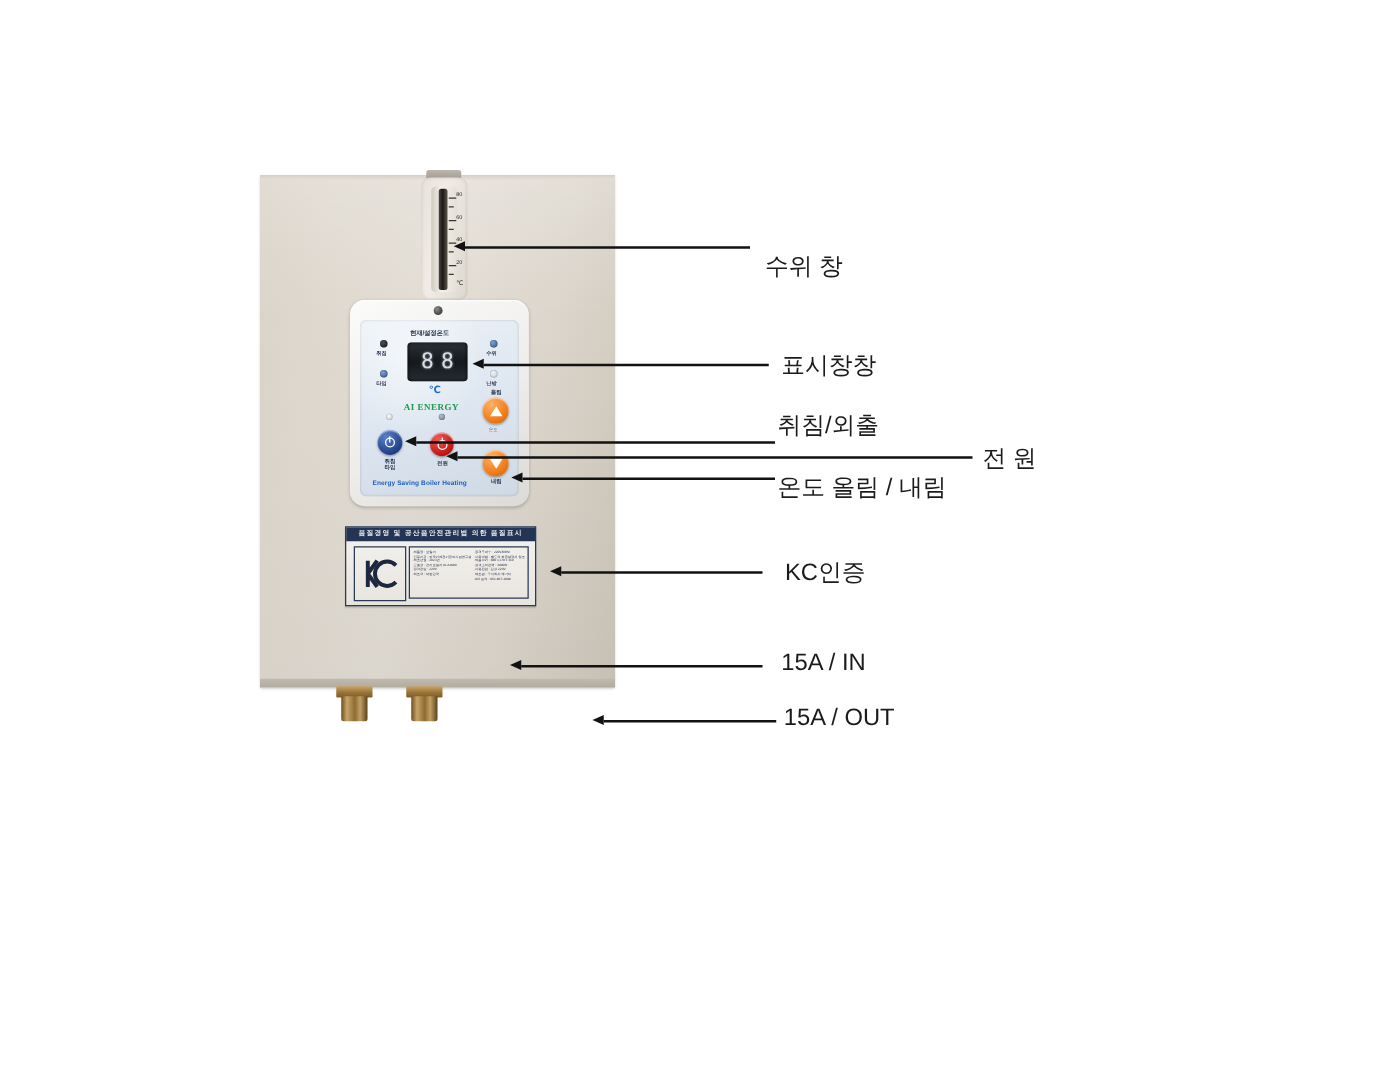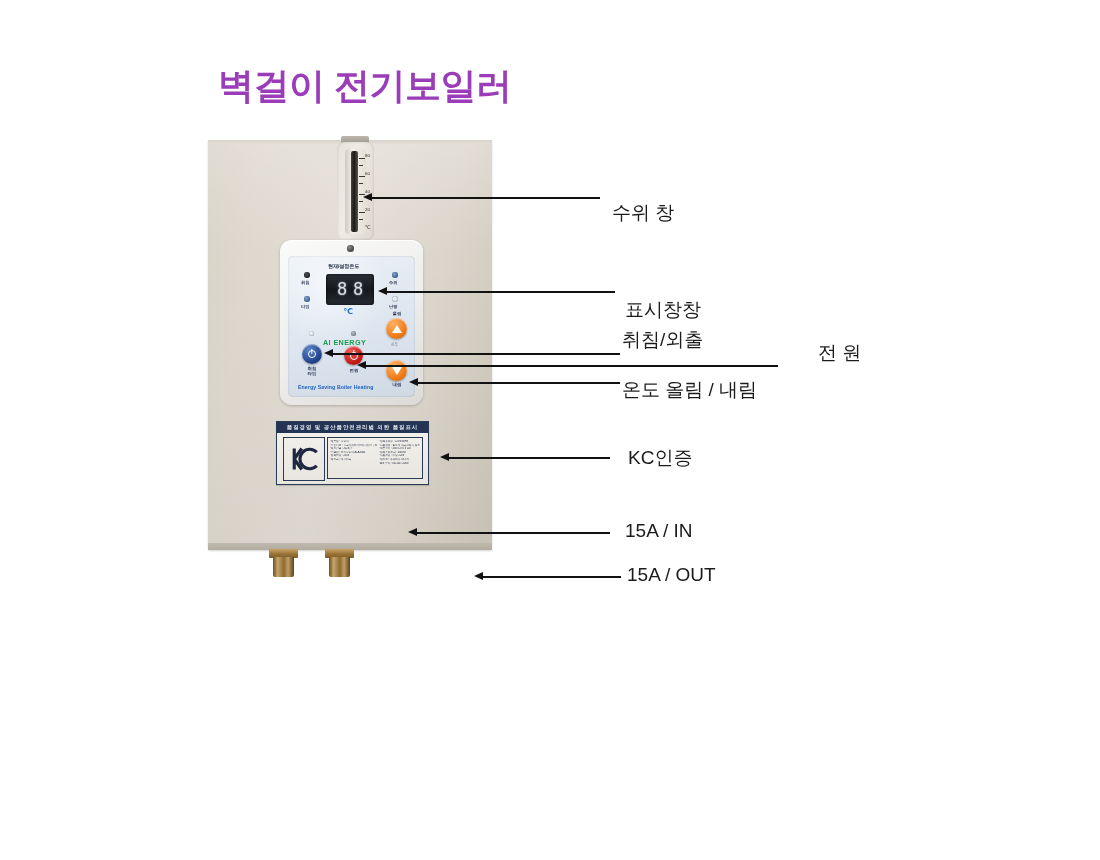--- a/index.html
+++ b/index.html
@@ -231,25 +231,26 @@
 
   .celsius {
     position:absolute;
     left:55px; top:51px;
     font-size:8px;
     font-weight:bold;
     color:#1a6fd4;
   }
   .brand {
     position:absolute;
-    left:35px; top:82px;
+    left:35px; top:66px;
     font-size:7.2px;
     font-weight:bold;
     color:#1d9b4e;
     letter-spacing:0.4px;
+    font-family:Liberation Serif, serif;
   }
   .tagline {
     position:absolute;
     left:10px; top:128px;
     font-size:5.2px;
     font-weight:bold;
     color:#1d5fbe;
     letter-spacing:0.1px;
     white-space:nowrap;
   }
@@ -420,21 +421,20 @@
     color:#1b1b1b;
     white-space:nowrap;
     font-family:"Liberation Sans","DejaVu Sans",sans-serif;
   }
 </style>
 </head>
 <body>
 
 <div class="stage">
 
-  <div id="page-title">벽걸이 전기보일러</div>
 
   <div id="device">
 
     <div class="body-shell">
       <div class="body-top-edge"></div>
       <div class="body-bottom-edge"></div>
     </div>
 
     <div class="gauge-cap"></div>
     <div class="gauge-housing"></div>
@@ -566,29 +566,29 @@
       <div class="barrel"></div>
     </div>
   </div>
 
   <div class="leader" style="left:372px; top:197px; width:228px;"></div>
   <div class="arrowhead" style="left:363px; top:193px;"></div>
   <div class="callout-label" style="left:612px; top:200px;">수위 창</div>
 
   <div class="leader" style="left:387px; top:291px; width:228px;"></div>
   <div class="arrowhead" style="left:378px; top:287px;"></div>
-  <div class="callout-label" style="left:625px; top:297px;text-align:right;">표시창창</div>
+  <div class="callout-label" style="left:625px; top:279px;text-align:right;">표시창창</div>
 
   <div class="leader" style="left:333px; top:353px; width:287px;"></div>
   <div class="arrowhead" style="left:324px; top:349px;"></div>
   <div class="callout-label" style="left:622px; top:327px;">취침/외출</div>
 
   <div class="leader" style="left:366px; top:365px; width:412px;"></div>
   <div class="arrowhead" style="left:357px; top:361px;"></div>
-  <div class="callout-label" style="left:786px; top:340px;margin-left:32px;">전 원</div>
+  <div class="callout-label" style="left:786px; top:354px;">전 원</div>
 
   <div class="leader" style="left:418px; top:382px; width:202px;"></div>
   <div class="arrowhead" style="left:409px; top:378px;"></div>
   <div class="callout-label" style="left:622px; top:377px;">온도 올림 / 내림</div>
 
   <div class="leader" style="left:449px; top:457px; width:161px;"></div>
   <div class="arrowhead" style="left:440px; top:453px;"></div>
   <div class="callout-label" style="left:628px; top:445px;">KC인증</div>
 
   <div class="leader" style="left:417px; top:532px; width:193px;"></div>

